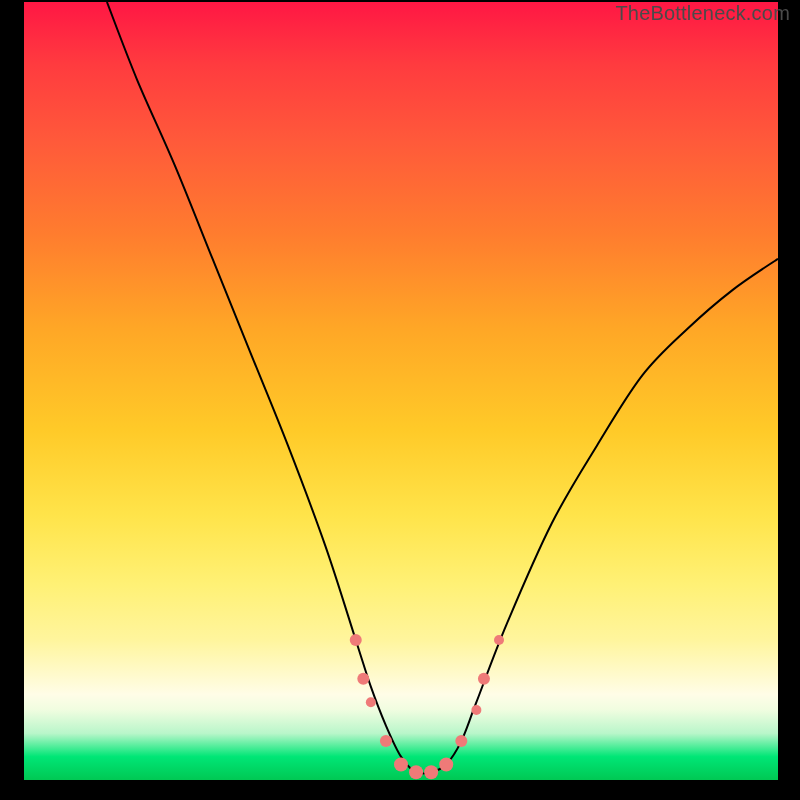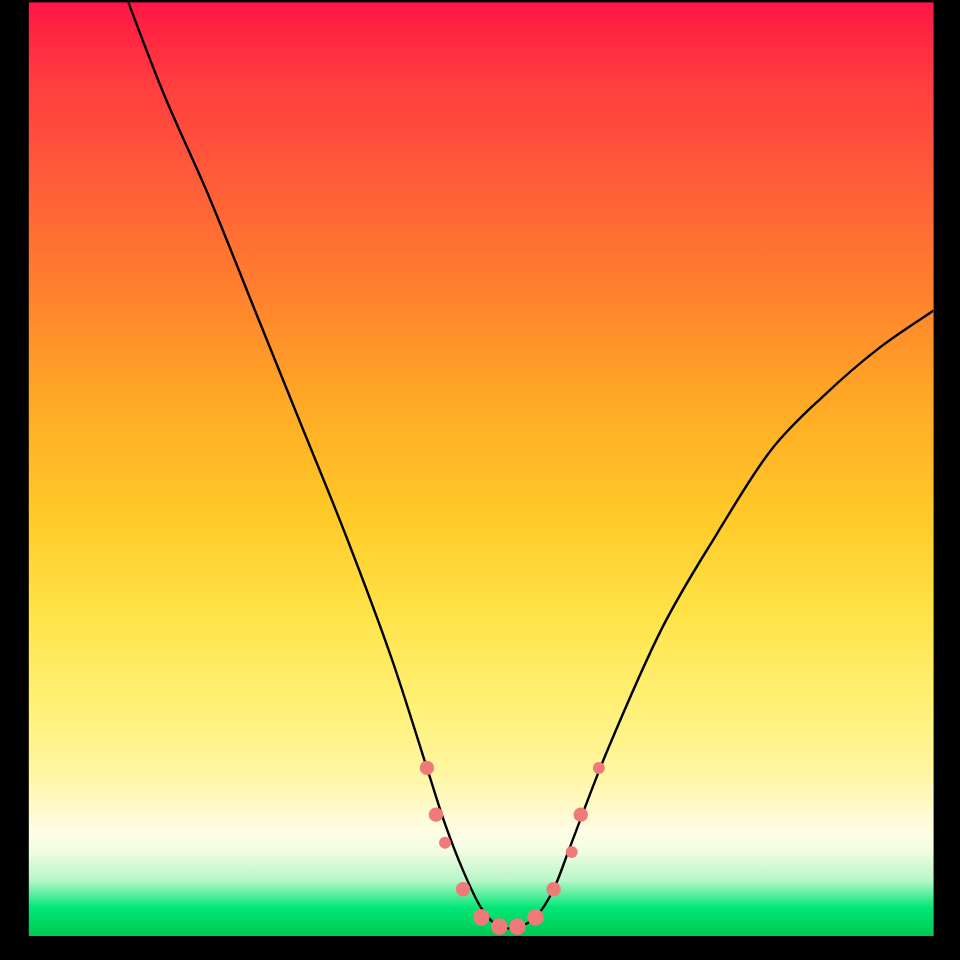--- a/index.html
+++ b/index.html
@@ -52,20 +52,21 @@
     position: absolute;
     left: 0;
     top: 0;
     pointer-events: none;
   }
 </style>
 </head>
 <body>
 
 <div class="outer">
+  <div class="watermark">TheBottleneck.com</div>
 
   <div class="plot" id="plot" style="left: 24px; top: 2px; width: 754px; height: 778px;">
     <svg class="curve" id="curve-svg" width="754" height="778" viewBox="0 0 754 778">
         <path d="M 82.94 0 C 87.96666666666667 12.96666666666666 101.78999999999999 50.56999999999995 113.1 77.79999999999995 C 124.41 105.02999999999996 138.23333333333335 133.55666666666664 150.8 163.38 C 163.36666666666667 193.20333333333335 175.93333333333334 225.62 188.5 256.74 C 201.06666666666666 287.86 213.63333333333333 318.97999999999996 226.2 350.09999999999997 C 238.76666666666665 381.21999999999997 251.33333333333331 411.0433333333333 263.9 443.46 C 276.46666666666664 475.87666666666667 290.29 512.1833333333334 301.6 544.6 C 312.91 577.0166666666667 324.21999999999997 614.62 331.76 637.96 C 339.3 661.3000000000001 341.8133333333334 670.3766666666667 346.84000000000003 684.64 C 351.8666666666667 698.9033333333333 356.8933333333333 711.87 361.91999999999996 723.54 C 366.9466666666666 735.2099999999999 371.9733333333333 746.88 377 754.66 C 382.0266666666667 762.4399999999999 387.0533333333334 767.6266666666667 392.08000000000004 770.22 C 397.1066666666667 772.8133333333334 402.1333333333333 771.5166666666667 407.16 770.22 C 412.1866666666667 768.9233333333334 417.2133333333334 767.6266666666668 422.24000000000007 762.44 C 427.2666666666667 757.2533333333333 432.29333333333335 749.4733333333334 437.32 739.1 C 442.34666666666664 728.7266666666667 444.85999999999996 719.6500000000001 452.4 700.2 C 459.94 680.75 469.99333333333334 652.2233333333334 482.56 622.4 C 495.12666666666667 592.5766666666666 512.7199999999999 551.0833333333334 527.8 521.26 C 542.88 491.43666666666667 557.9599999999999 468.09666666666664 573.04 443.46 C 588.12 418.8233333333333 603.1999999999999 392.89 618.28 373.44 C 633.36 353.99 648.4399999999999 341.02333333333337 663.52 326.76000000000005 C 678.6 312.4966666666667 693.68 299.53000000000003 708.76 287.86 C 723.84 276.19 746.46 261.9266666666667 754 256.74" fill="none" stroke="#000000" stroke-width="2"></path>
         <circle cx="331.76" cy="637.96" r="6" fill="#ef7a78"></circle>
         <circle cx="339.3" cy="676.86" r="6" fill="#ef7a78"></circle>
         <circle cx="346.84000000000003" cy="700.2" r="5" fill="#ef7a78"></circle>
         <circle cx="361.91999999999996" cy="739.1" r="6" fill="#ef7a78"></circle>
         <circle cx="377" cy="762.44" r="7" fill="#ef7a78"></circle>
         <circle cx="392.08000000000004" cy="770.22" r="7" fill="#ef7a78"></circle>

